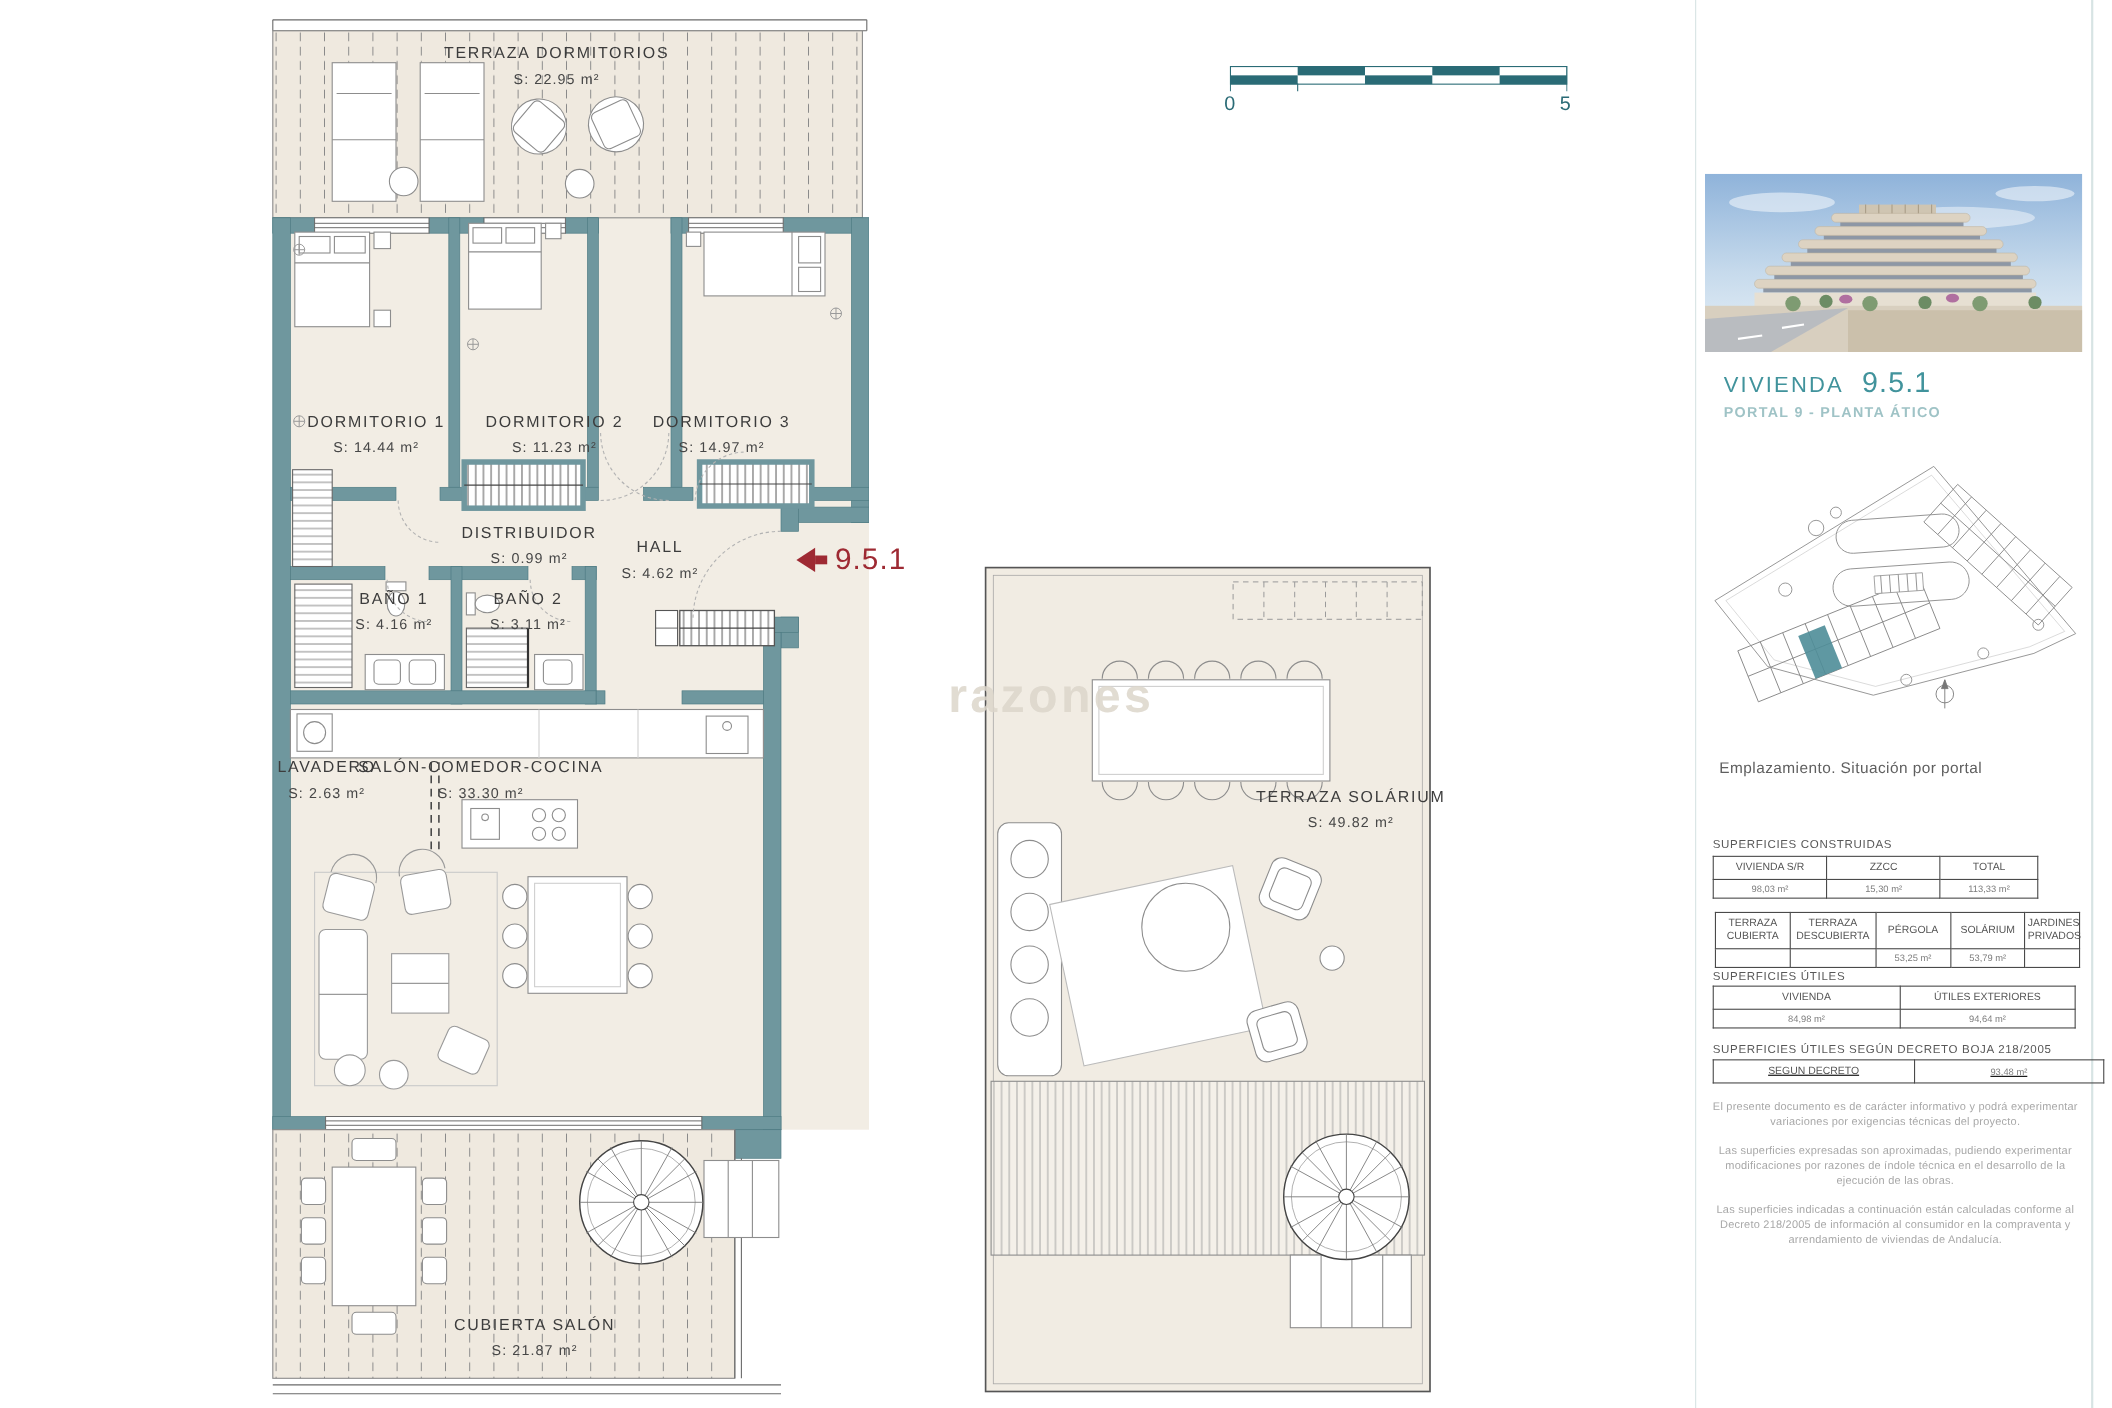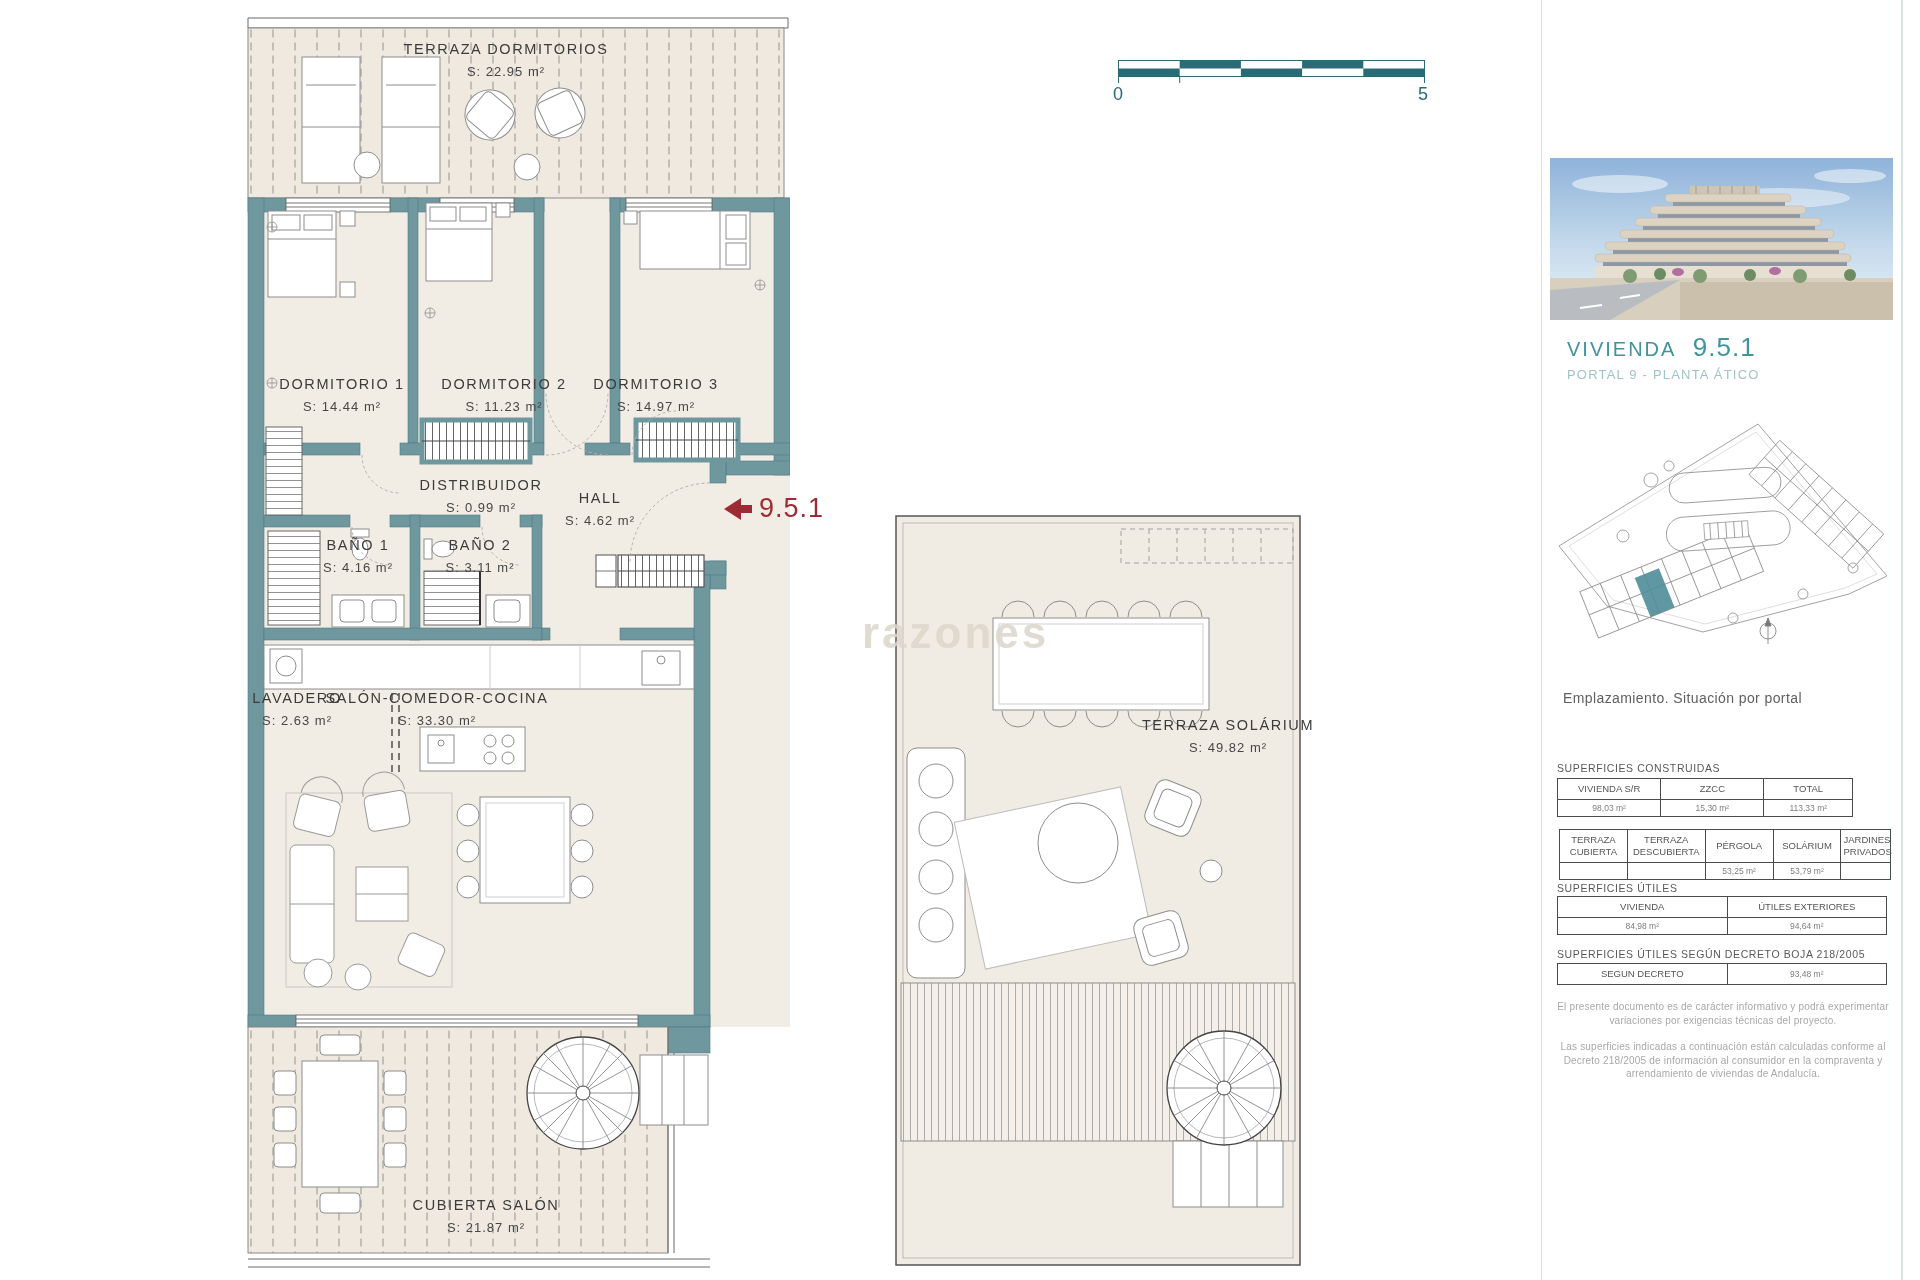--- a/index.html
+++ b/index.html
@@ -21,21 +21,21 @@
   .watermark{position:absolute;font-size:44px;font-weight:bold;letter-spacing:3px;
              color:#dcd6cb;opacity:.85;z-index:40;}
   
   .scalebar{position:absolute;}
   .scalebar .num{position:absolute;top:26px;font-size:18px;color:#2a6b76;}
   
   .vline{position:absolute;top:0;height:1280px;background:#d7e4e4;}
   .sb-title-block{position:absolute;line-height:1;}
   .sb-title{font-size:20px;color:#41939c;letter-spacing:2px;display:inline-block;}
   .sb-unit{font-size:26px;color:#41939c;letter-spacing:1px;display:inline-block;margin-left:12px;}
-  .sb-subtitle{font-size:13px;color:#9fc3c6;letter-spacing:1.2px;margin-top:8px;}
+  .sb-subtitle{font-size:13px;color:#9fc3c6;letter-spacing:1.2px;margin-top:8px;font-weight:bold;}
   .sb-caption{position:absolute;font-size:14px;color:#5f5f5f;letter-spacing:.4px;}
   .sb-section-title{position:absolute;font-size:10.5px;color:#585858;letter-spacing:.6px;text-align:right;}
   table.sb{position:absolute;border-collapse:collapse;table-layout:fixed;}
   table.sb td{border:1px solid #4a4a4a;text-align:center;vertical-align:middle;}
   table.sb .hd{font-size:9.5px;color:#555;padding:4px 2px;line-height:1.25;}
   table.sb .vl{font-size:8.5px;color:#7d7d7d;padding:3px 2px;}
   .disclaimers{position:absolute;width:338px;text-align:center;}
   .disclaimers p{font-size:10px;color:#a8a8a8;line-height:1.35;margin:0 0 13px 0;letter-spacing:.2px;}
 </style>
 </head>
@@ -629,25 +629,26 @@
   </tr>
   <tr>
     <td class="vl">84,98 m²</td>
     <td class="vl">94,64 m²</td>
   </tr>
 </tbody>
   </table>
 
 <div class="sb-section-title" style="left:1557px;top:948px;">SUPERFICIES ÚTILES SEGÚN DECRETO BOJA 218/2005</div>
 
-<table class="sb" style="left:1557px;top:963px;width:330px;">
+<table class="sb" style="left:1557px;top:963px;width:356px;text-decoration:underline;">
   <tbody>
       <tr>
     <td class="hd" style="width:50%">SEGUN DECRETO</td>
     <td class="vl">93,48 m²</td>
   </tr>
 </tbody>
   </table>
 
 <div class="disclaimers" style="left:1554px;top:1000px;">
   <p>El presente documento es de carácter informativo y podrá experimentar variaciones por exigencias técnicas del proyecto.</p>
+  <p>Las superficies expresadas son aproximadas, pudiendo experimentar modificaciones por razones de índole técnica en el desarrollo de la ejecución de las obras.</p>
   <p>Las superficies indicadas a continuación están calculadas conforme al Decreto 218/2005 de información al consumidor en la compraventa y arrendamiento de viviendas de Andalucía.</p>
 </div>
 
 </body></html>

